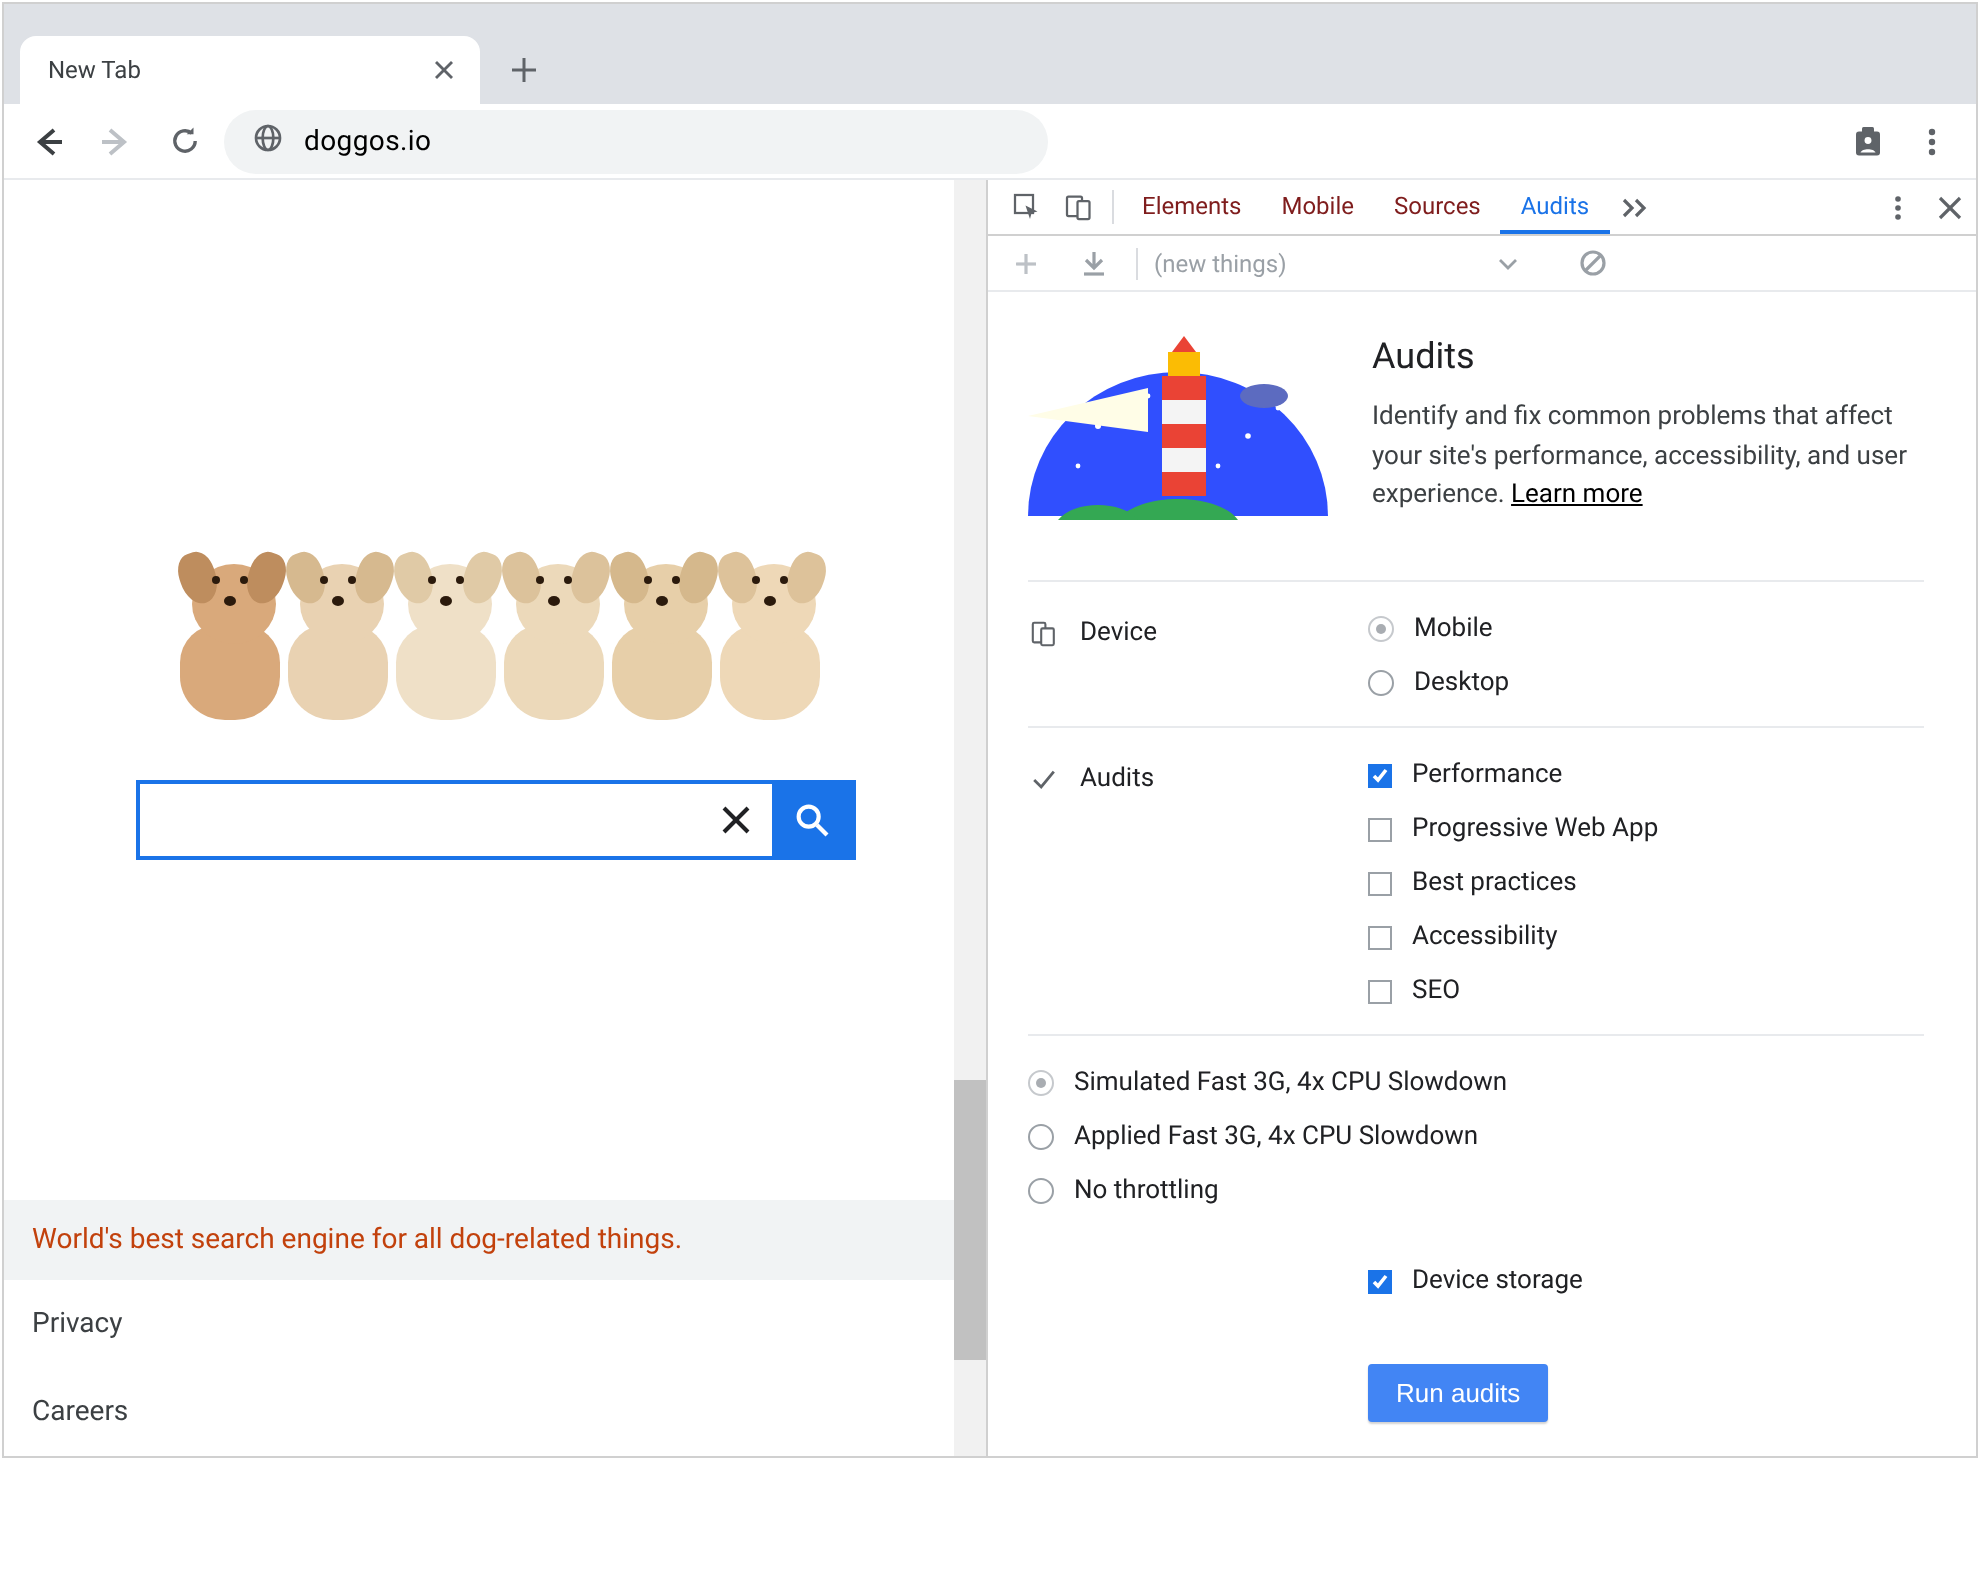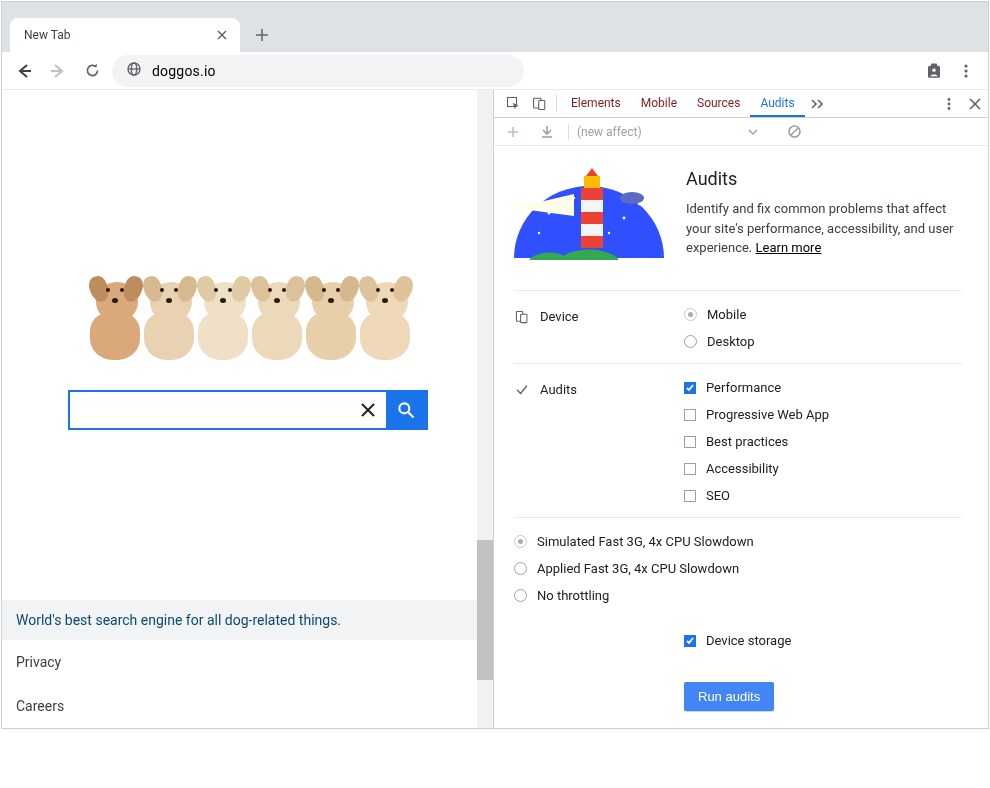--- a/index.html
+++ b/index.html
@@ -46,21 +46,21 @@
   .c4 .body,.c4 .head{ background:#ecd9ba;} .c4 .ear{ background:#dcc29b;}
   .c5 .body,.c5 .head{ background:#e7cfa9;} .c5 .ear{ background:#d5b88c;}
   .c6 .body,.c6 .head{ background:#eed8b7;} .c6 .ear{ background:#ddc29a;}
   .puppies .pup { margin: 0 -4px; }
   .searchbar { margin-top: 30px; width:360px; height:40px; display:flex; border:2px solid #1a73e8;}
   .searchbar input { flex:1; border:none; outline:none; font-size:14px; padding:0 8px;}
   .clearbtn { width:36px; display:flex; align-items:center; justify-content:center; color:#202124; background:#fff;}
   .gobtn { width:40px; background:#1a73e8; display:flex; align-items:center; justify-content:center;}
   .gobtn svg{ fill:#fff; }
   .tagline-area { margin-top:auto; }
-  .tagline { width:476px; background:#f1f3f4; padding:12px 14px; font-size:14px; color:#0c4a6e;}
+  .tagline { width:476px; background:#f1f3f4; padding:12px 14px; font-size:14px; color:#c2410c;}
   .footer-links { padding:14px; display:flex; gap:28px; font-size:14px; color:#3c4043;flex-direction:column;}
   
   .devtools { flex:1; display:flex; flex-direction:column; font-family: "Segoe UI", Roboto, Arial, sans-serif; }
   .dt-tabbar { height:28px; border-bottom:1px solid #d0d0d0; display:flex; align-items:stretch; color:#5f6368; font-size:12px; padding-left:6px;}
   .dt-iconbtn{ width:26px; display:flex; align-items:center; justify-content:center; color:#5f6368;}
   .dt-tab{ padding:0 10px; display:flex; align-items:center; border-bottom:2px solid transparent; color:#7f1d1d;}
   .dt-tab.active{ color:#1a73e8; border-bottom-color:#1a73e8;}
   .dt-tabbar .spacer{ flex:1;}
   .dt-subbar{ height:28px; border-bottom:1px solid #e8eaed; display:flex; align-items:center; padding:0 6px; gap:8px; color:#9aa0a6; font-size:12px;}
   .dt-subbar .sep{ width:1px; height:16px; background:#dadce0;}
@@ -323,21 +323,21 @@
             </svg>
         </div>
         <div class="dt-iconbtn" style="color:#bdc1c6">
           <svg width="14" height="14">
               <path d="M7 1 L7 8 M3 5 L7 9 L11 5" fill="none" stroke="#9aa0a6" stroke-width="1.6"></path>
               <line x1="2" y1="12" x2="12" y2="12" stroke="#9aa0a6" stroke-width="1.6"></line>
             </svg>
         </div>
         <div class="sep"></div>
         <div class="dt-dropdown">
-          <span>(new affect)</span>
+          <span>(new things)</span>
         </div>
         <div style="flex:0 0 90px;"></div>
         <svg width="10" height="6">
             <path d="M1 1 L5 5 L9 1" fill="none" stroke="#9aa0a6" stroke-width="1.4"></path>
           </svg>
         <div style="width:8px;"></div>
         <div class="dt-iconbtn dt-no">
           <svg width="15" height="15">
               <circle cx="7.5" cy="7.5" r="5.5" fill="none" stroke="#9aa0a6" stroke-width="1.6"></circle>
               <line x1="3.5" y1="11.5" x2="11.5" y2="3.5" stroke="#9aa0a6" stroke-width="1.6"></line>

